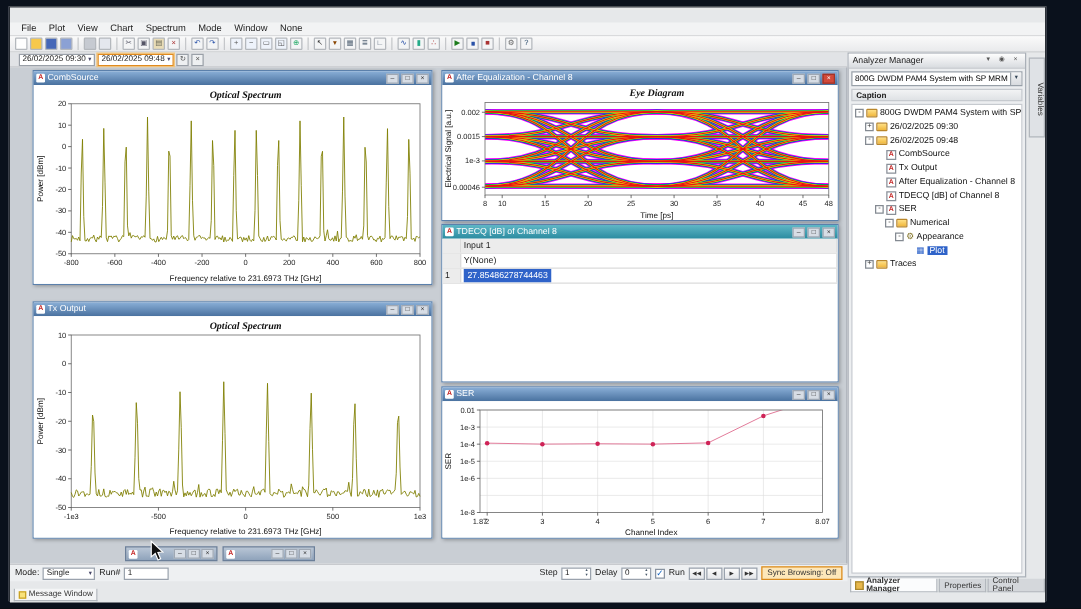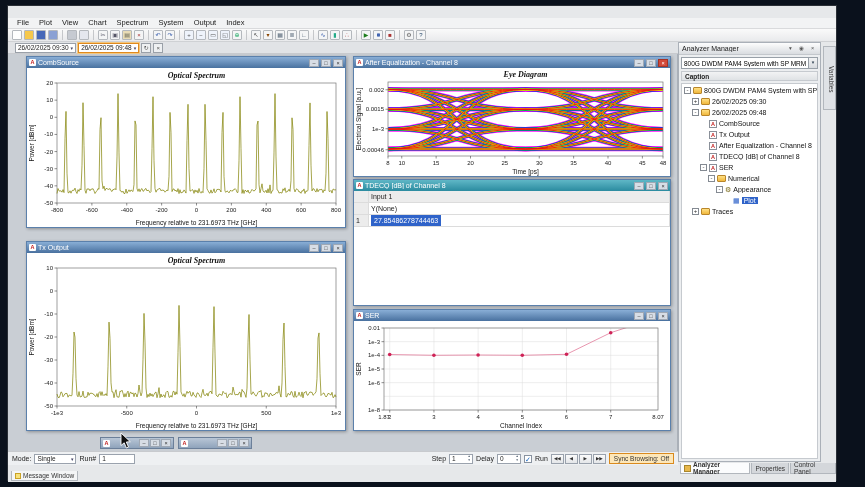--- a/index.html
+++ b/index.html
@@ -85,23 +85,23 @@
 <div class="screen">
   <div class="app">
 
 
     <div class="menubar">
         <div class="menu-item">File</div>
         <div class="menu-item">Plot</div>
         <div class="menu-item">View</div>
         <div class="menu-item">Chart</div>
         <div class="menu-item">Spectrum</div>
-        <div class="menu-item">System</div>
-        <div class="menu-item">Output</div>
-        <div class="menu-item">Index</div>
+        <div class="menu-item">Mode</div>
+        <div class="menu-item">Window</div>
+        <div class="menu-item">None</div>
       </div>
     <div class="toolbar">
         <div class="ticon" style="background: rgb(254, 254, 254);"></div>
         <div class="ticon" style="background: rgb(246, 200, 76);"></div>
         <div class="ticon" style="background: rgb(70, 104, 184);"></div>
         <div class="ticon" style="background: rgb(139, 161, 212);"></div>
         <div class="tsep"></div>
         <div class="ticon" style="background: rgb(198, 202, 209);"></div>
         <div class="ticon" style="background: rgb(228, 231, 238);"></div>
         <div class="tsep"></div>

